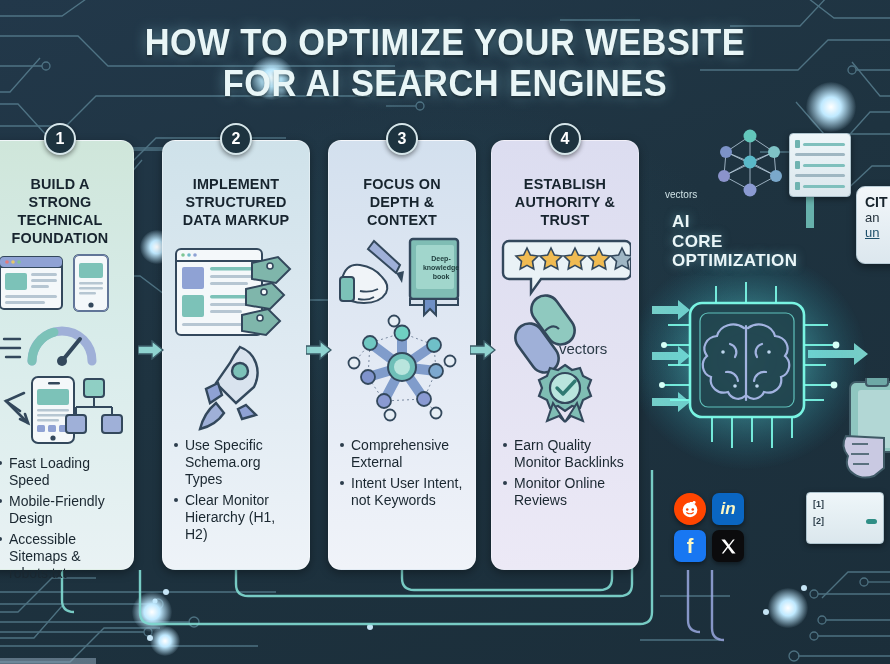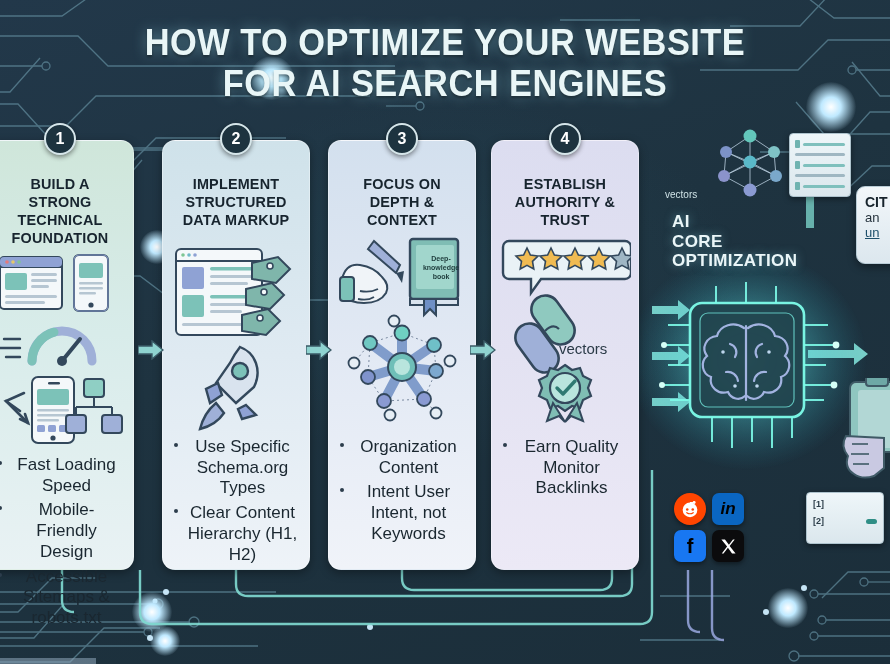--- a/index.html
+++ b/index.html
@@ -74,25 +74,24 @@
   .card-art {
     height: 196px;
     position: relative;
     margin: 2px 0 6px 0;
   }
   .bullets { padding-left: 2px; }
   .bullets li {
     list-style: none;
     position: relative;
     padding-left: 11px;
-    font-size: 17px;
+    font-size: 14px;
     line-height: 1.22;
     color: #1a2730;
     margin-bottom: 4px;
-    text-align: center;
   }
   .bullets li:before {
     content: "";
     position: absolute; left: 0; top: 6px;
     width: 4px; height: 4px; border-radius: 50%;
     background: #2c3d4c;
   }
 
   
   .flow-arrow {
@@ -154,21 +153,21 @@
   #cite-doc .num { font-size: 9px; color: #2c3d49; font-weight: 700; width: 13px; flex: none; }
   #cite-doc .lines { flex: 1; }
   #cite-doc .ln { height: 2.5px; background: #93a9b5; border-radius: 2px; margin-bottom: 2.5px; }
   #cite-doc .lnk { width: 11px; height: 5px; background: #2f8e86; border-radius: 3px; }
 
   
   .social {
     position: absolute; z-index: 7;
     width: 32px; height: 32px; border-radius: 7px;
     display: flex; align-items: center; justify-content: center;
-    font-weight: 700; color: #000000;
+    font-weight: 700; color: #fef9c3;
     box-shadow: 0 2px 5px rgba(0,0,0,.45);
   }
   #s-reddit  { left: 674px; top: 493px; background: #ff4500; border-radius: 50%; font-size: 16px; }
   #s-linkedin{ left: 712px; top: 493px; background: #0a66c2; font-size: 17px; font-style: italic; }
   #s-facebook{ left: 674px; top: 530px; background: #1877f2; font-size: 20px; }
   #s-x       { left: 712px; top: 530px; background: #0b0b0d; font-size: 17px; }
 
   .glow-dot {
     position: absolute; border-radius: 50%;
     background: radial-gradient(circle, #ffffff 0%, #bfe9ff 28%, rgba(120,200,235,0) 72%);
@@ -568,21 +567,21 @@
             <path d="M42 4 c16 6 22 24 14 40 l-18 16 l-20 -20 l14 -20 c3 -6 6 -11 10 -16 z" fill="#d9e3ee" stroke="#33485c" stroke-width="2.4"></path>
             <circle cx="42" cy="28" r="8" fill="#7cc2b8" stroke="#33485c" stroke-width="2.4"></circle>
             <path d="M20 40 l-12 6 l4 14 l12 -8 z" fill="#8fa2d4" stroke="#33485c" stroke-width="2.4"></path>
             <path d="M48 62 l10 10 l-14 4 l-4 -10 z" fill="#8fa2d4" stroke="#33485c" stroke-width="2.4"></path>
             <path d="M18 60 q-12 10 -16 26 q16 -4 24 -16 z" fill="#9fb0d8" stroke="#33485c" stroke-width="2.4"></path>
           </g>
         </svg>
       </div>
       <ul class="bullets">
         <li>Use Specific Schema.org Types</li>
-        <li>Clear Content Hierarchy (H1, H2)</li>
+        <li>Clear Monitor Hierarchy (H1, H2)</li>
       </ul>
     </div>
 
     <div class="card c3">
       <div class="step-badge">3</div>
       <div class="card-title">FOCUS ON DEPTH &amp; CONTEXT</div>
       <div class="card-art">
         <svg viewBox="0 0 130 196" width="130" height="196">
 
           <g>
@@ -623,21 +622,21 @@
               <circle cx="14" cy="44" r="5.5" fill="#e6eef5"></circle>
               <circle cx="110" cy="42" r="5.5" fill="#e6eef5"></circle>
               <circle cx="50" cy="96" r="5.5" fill="#e6eef5"></circle>
               <circle cx="96" cy="94" r="5.5" fill="#e6eef5"></circle>
               <circle cx="54" cy="2" r="5.5" fill="#e6eef5"></circle>
             </g>
           </g>
         </svg>
       </div>
       <ul class="bullets">
-        <li>Organization Content</li>
+        <li>Comprehensive External</li>
         <li>Intent User Intent, not Keywords</li>
       </ul>
     </div>
 
     <div class="card c4">
       <div class="step-badge">4</div>
       <div class="card-title">ESTABLISH AUTHORITY &amp; TRUST</div>
       <div class="card-art">
         <svg viewBox="0 0 130 196" width="130" height="196">
 
@@ -662,20 +661,21 @@
             <path d="M34 2 l7 5 l8 -2 l3 8 l8 4 l-3 8 l3 8 l-8 4 l-3 8 l-8 -2 l-7 5 l-7 -5 l-8 2 l-3 -8 l-8 -4 l3 -8 l-3 -8 l8 -4 l3 -8 l8 2 z" fill="#7fbdb4" stroke="#33485c" stroke-width="2.2"></path>
             <circle cx="34" cy="25" r="15" fill="#b9e5dd" stroke="#33485c" stroke-width="2.2"></circle>
             <path d="M26 25 l6 6 l12 -13" stroke="#2f7a72" stroke-width="3.4" fill="none" stroke-linecap="round" stroke-linejoin="round"></path>
             <path d="M22 40 l-6 18 l12 -5 l6 6 z" fill="#7fbdb4" stroke="#33485c" stroke-width="2"></path>
             <path d="M46 40 l6 18 l-12 -5 l-6 6 z" fill="#7fbdb4" stroke="#33485c" stroke-width="2"></path>
           </g>
         </svg>
       </div>
       <ul class="bullets">
         <li>Earn Quality Monitor Backlinks</li>
+        <li>Monitor Online Reviews</li>
       </ul>
     </div>
   </div>
 
   <div id="bookcard-text">Deep-knowledge book</div>
   <div id="backlink-label">vectors</div>
 
   <svg class="flow-arrow" style="left:138px;top:340px" viewBox="0 0 26 20">
     <path d="M0 6 h14 v-5 l11 9 l-11 9 v-5 h-14 z" fill="#8fd3d0" stroke="#3a5a66" stroke-width="1.4"></path>
   </svg>

